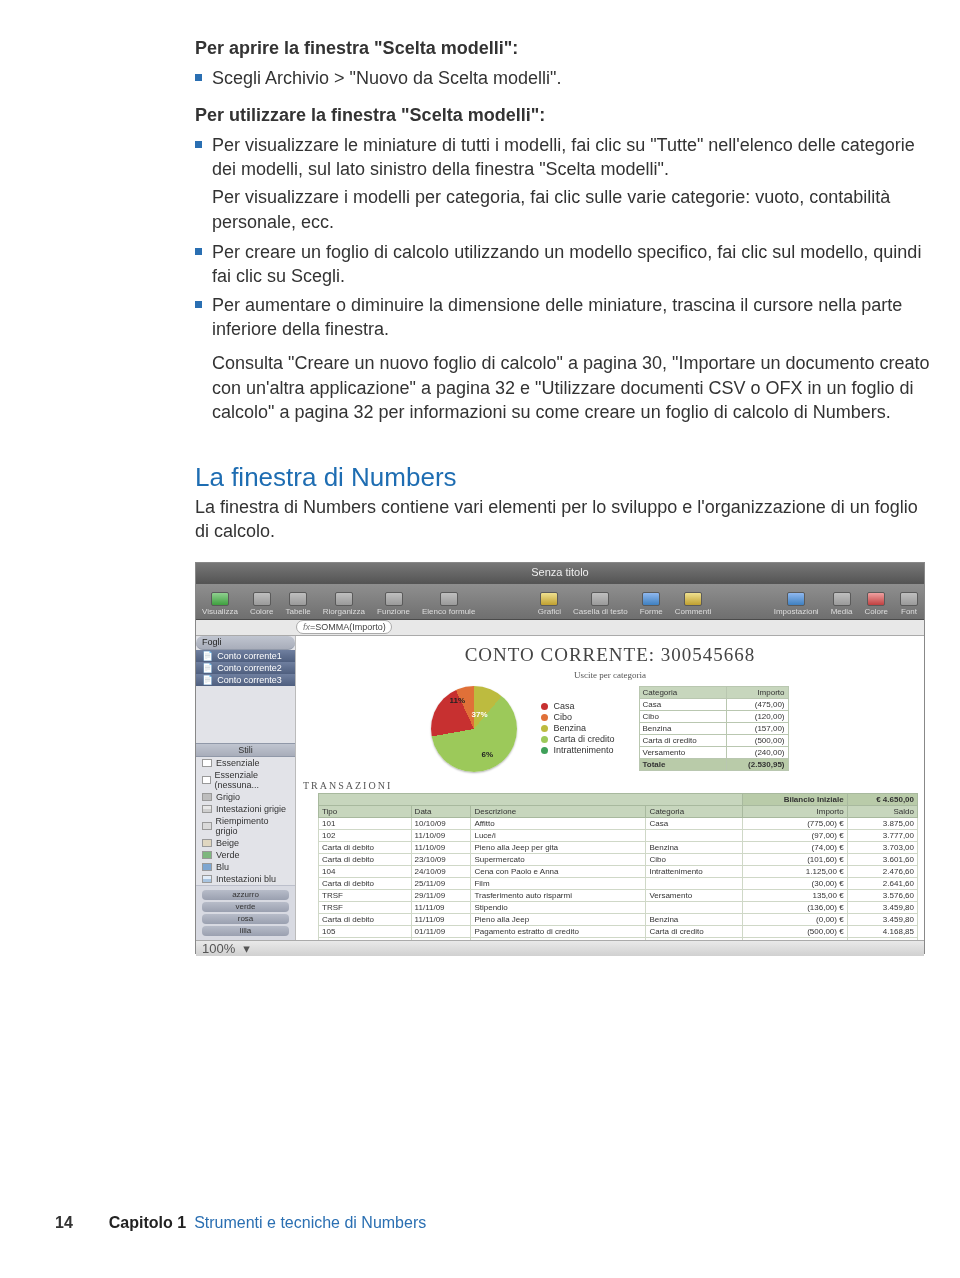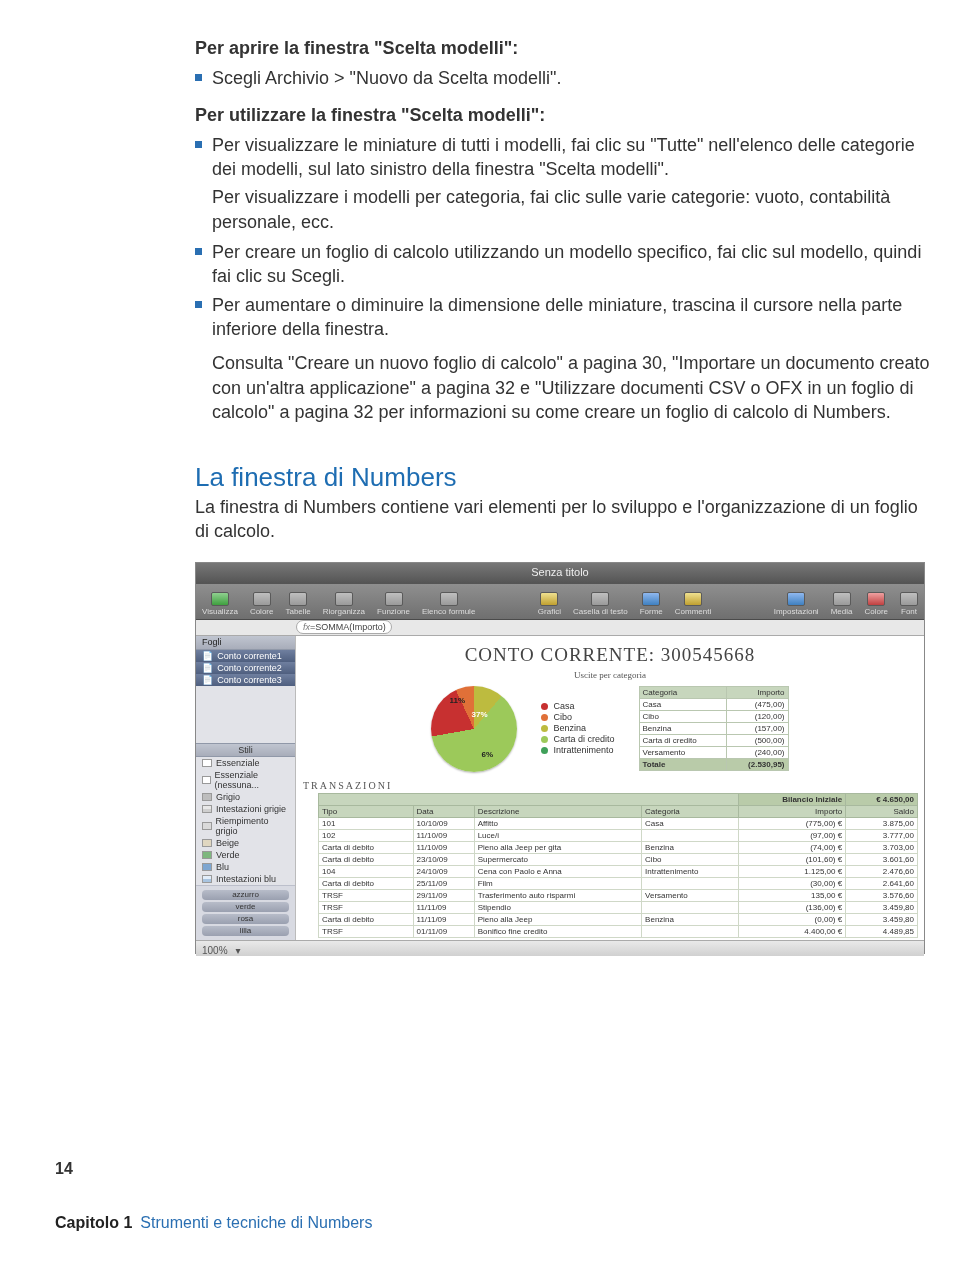--- a/index.html
+++ b/index.html
@@ -92,21 +92,21 @@
 
   .workspace { display: flex; height: 304px; }
   .sidebar {
     width: 100px; background: #e2e3e8; border-right: 1px solid #bbb;
     display: flex; flex-direction: column; font-size: 9px; color: #333;
     position: relative;
   }
   .sb-tab {
     height: 14px; background: linear-gradient(#c0c5d0,#a8adba);
     border-bottom:1px solid #9098a8; font-size:9px; color:#222;
-    display:flex; align-items:center; padding:0 6px;
+    display:flex; align-items:center; padding:0 6px;border-radius:7px;
   }
   .sb-row { display:flex; align-items:center; padding: 1px 6px; gap:4px; }
   .sb-row.sheet { background: linear-gradient(#6f7f9f,#4f5f7f); color:#fff; }
   .sb-sw { width:10px; height:8px; border:1px solid #999; background:#fff; }
   .sb-sw.grey { background:#bdbdbd; }
   .sb-sw.hg { background: repeating-linear-gradient(0deg,#cfcfcf 0 3px,#e8e8e8 3px 6px); }
   .sb-sw.beige { background:#e0d7c0; }
   .sb-sw.green { background:#7eb77e; }
   .sb-sw.blue { background:#7ea6d0; }
   .sb-sw.hb { background: repeating-linear-gradient(0deg,#a8c4e0 0 3px,#e2edf8 3px 6px); }
@@ -158,26 +158,26 @@
   }
   .trans { width: calc(100% - 28px); margin: 0 12px 0 22px; border-collapse:collapse; font-size:8px; }
   .trans th { background:#c7d6bd; border:1px solid #a8b99e; padding:1px 3px; font-weight:400; text-align:left; }
   .trans td { border:1px solid #cfd8c7; padding:1px 3px; }
   .trans td.r, .trans th.r { text-align:right; }
   .trans .top-right { background:#b9cba9; text-align:right; font-weight:600; }
 
   .statusbar {
     height:16px; background: linear-gradient(#e9e9e9,#d0d0d0);
     border-top:1px solid #aaa;
-    display:flex; align-items:flex-end; font-size:10px; color:#555; padding:0 6px; gap:8px;
+    display:flex; align-items:flex-start; font-size:13px; color:#555; padding:0 6px; gap:8px;
   }
 
   
   .footer {
-    position:absolute; left:55px; bottom:46px; font-size:16px; display:flex; align-items:baseline; gap:36px;flex-direction:column;
+    position:absolute; left:55px; bottom:46px; font-size:16px; display:flex; align-items:baseline; gap:36px;
   }
   .footer .pg { font-weight:700; }
   .footer .sep { display:flex; gap:8px; }
   .footer .ch-bold { font-weight:700; color:#222; }
   .footer .ch-name { color:#2a6fb2; }
 </style>
 </head>
 <body>
 
 <div class="content">
@@ -492,20 +492,28 @@
               </tr>
               <tr>
                 <td>Carta di debito</td>
                 <td>11/11/09</td>
                 <td>Pieno alla Jeep</td>
                 <td>Benzina</td>
                 <td class="r">(0,00) €</td>
                 <td class="r">3.459,80</td>
               </tr>
               <tr>
+                <td>105</td>
+                <td>01/11/09</td>
+                <td>Pagamento estratto di credito</td>
+                <td>Carta di credito</td>
+                <td class="r">(500,00) €</td>
+                <td class="r">4.168,85</td>
+              </tr>
+              <tr>
                 <td>TRSF</td>
                 <td>01/11/09</td>
                 <td>Bonifico fine credito</td>
                 <td></td>
                 <td class="r">4.400,00 €</td>
                 <td class="r">4.489,85</td>
               </tr>
             </tbody>
           </table>
       </div>

